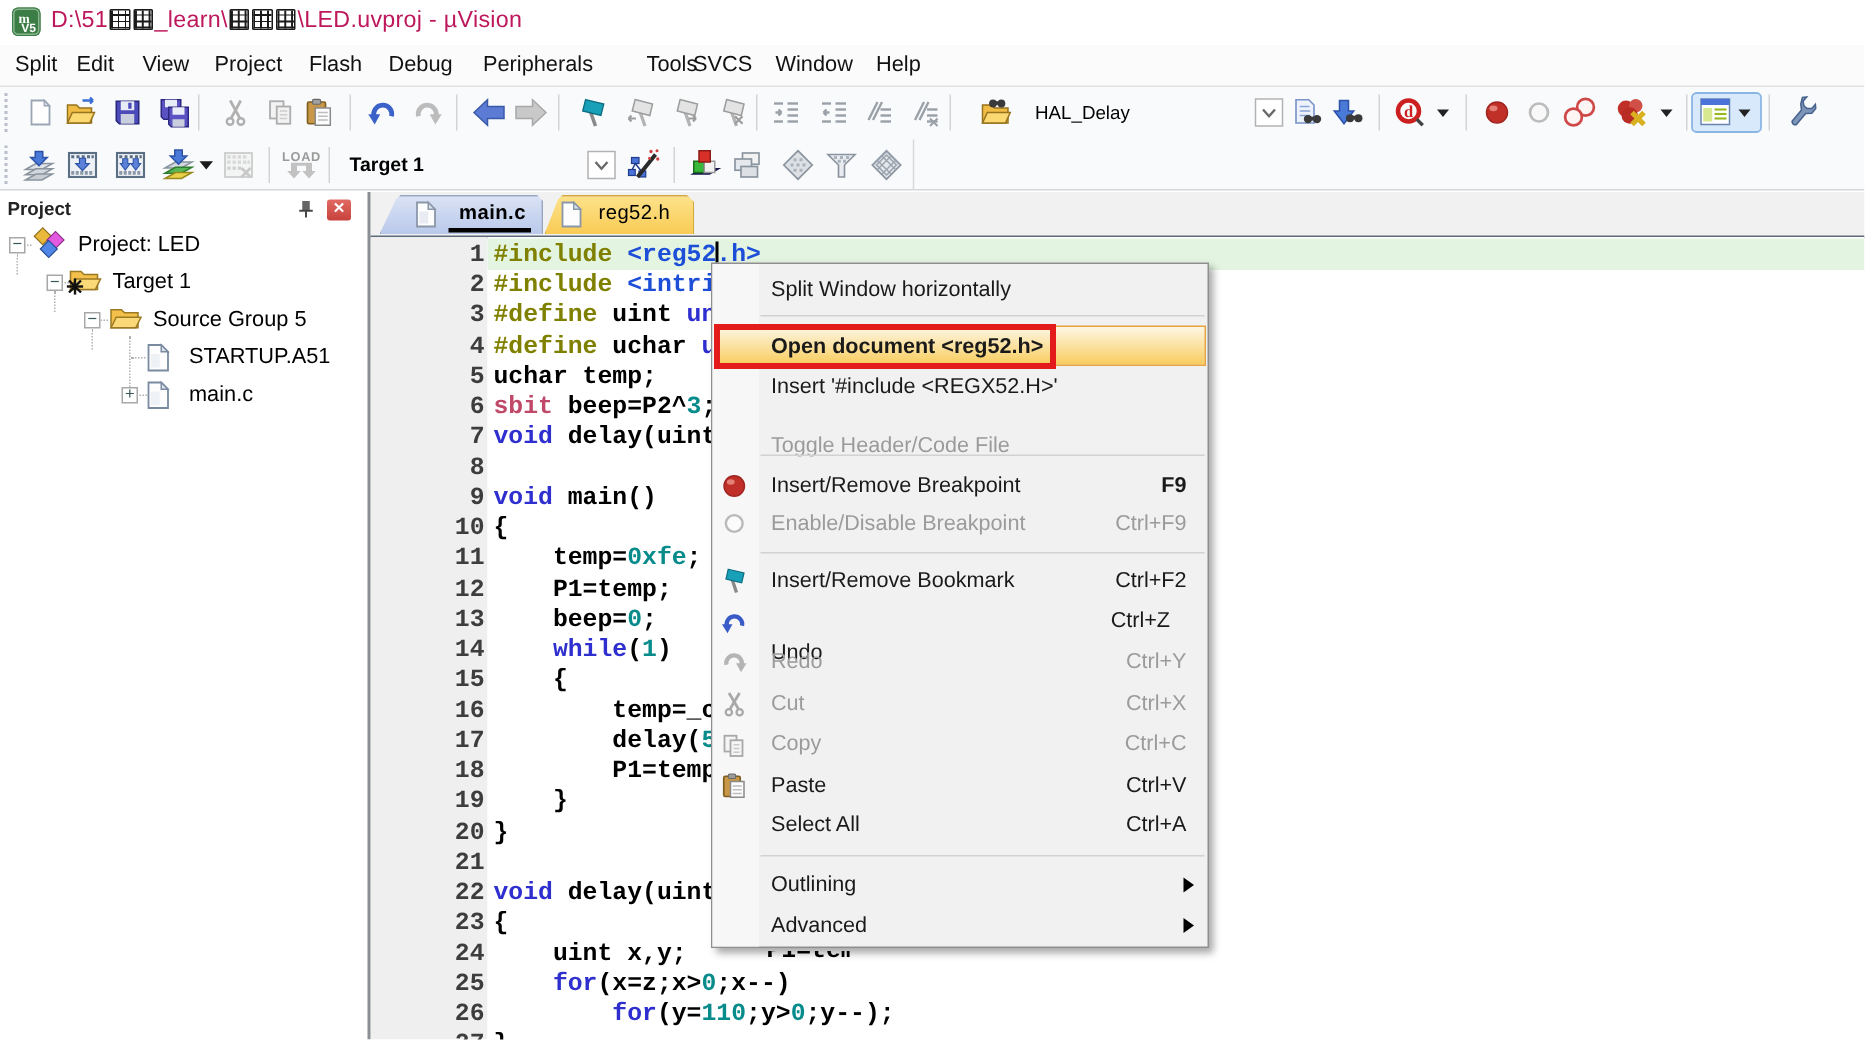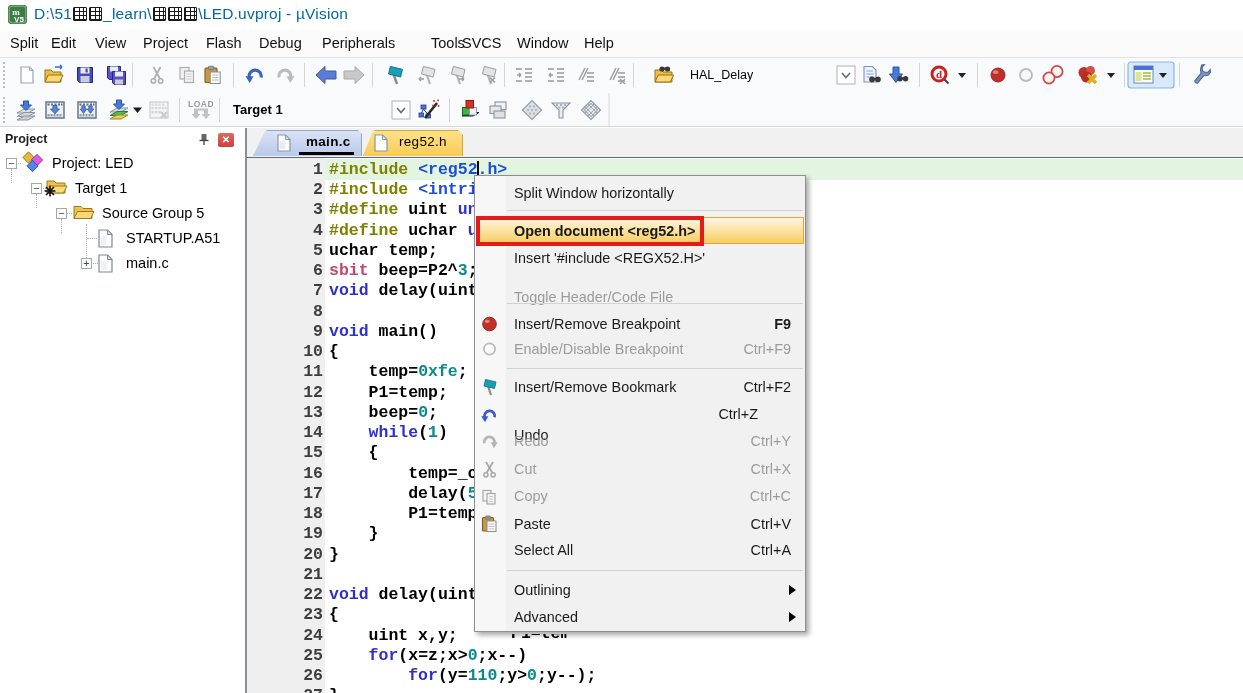--- a/index.html
+++ b/index.html
@@ -3,21 +3,21 @@
 <meta charset="utf-8">
 <style>
 * { margin:0; padding:0; box-sizing:border-box; }
 html,body { width:1243px; height:693px; overflow:hidden; background:#fff; }
 body { font-family:"Liberation Sans", sans-serif; position:relative; }
 .abs { position:absolute; }
 
 #titlebar { left:0; top:0; width:1243px; height:30px; background:#fff; }
 #appicon { left:8px; top:5px; width:19px; height:19px; border-radius:4px;
   background:linear-gradient(135deg,#4d9150,#2f6b36); color:#fff; }
-#title-text { left:34px; top:5px; font-size:15.5px; color:#0369a1; letter-spacing:0.2px; }
+#title-text { left:34px; top:5px; font-size:15.5px; color:#be185d; letter-spacing:0.2px; }
 .cjk { display:inline-block; width:13.5px; height:13.5px; margin:0 1px; vertical-align:-1.5px;
   background:
    repeating-linear-gradient(0deg,#1a1a1a 0 1px,transparent 1px 4.2px),
    repeating-linear-gradient(90deg,#1a1a1a 0 1px,transparent 1px 4.6px);
   border:1px solid #1a1a1a; border-radius:1px; }
 
 #menubar { left:0; top:30px; width:1243px; height:28px; background:#fbfbfb; border-bottom:1px solid #e2e2e2; }
 .mitem { position:absolute; top:35px; font-size:14.5px; color:#111; font-weight:400; }
 
 #tb1 { left:0; top:58px; width:1243px; height:34px; background:#f9fafb; }
@@ -638,21 +638,21 @@
 <div class="citem cgray" style="top:284px">Toggle Header/Code File</div>
 <div class="csep" style="top:303px"></div>
 <div class="citem" style="top:310.5px;font-weight:400">Insert/Remove Breakpoint</div>
 <div class="cshort" style="left:711px;top:310.5px;font-weight:700">F9</div>
 <div class="citem cgray" style="top:335.5px">Enable/Disable Breakpoint</div>
 <div class="cshort cgray" style="left:711px;top:335.5px">Ctrl+F9</div>
 <div class="csep" style="top:368px"></div>
 <div class="citem" style="top:374px">Insert/Remove Bookmark</div>
 <div class="cshort" style="left:711px;top:374px">Ctrl+F2</div>
 <div class="citem" style="top:422px">Undo</div>
-<div class="cshort" style="left:678px;top:401px">Ctrl+Z</div>
+<div class="cshort" style="left:700px;top:401px">Ctrl+Z</div>
 <div class="citem cgray" style="top:427.5px">Redo</div>
 <div class="cshort cgray" style="left:711px;top:427.5px">Ctrl+Y</div>
 <div class="citem cgray" style="top:455.5px">Cut</div>
 <div class="cshort cgray" style="left:711px;top:455.5px">Ctrl+X</div>
 <div class="citem cgray" style="top:483px">Copy</div>
 <div class="cshort cgray" style="left:711px;top:483px">Ctrl+C</div>
 <div class="citem" style="top:510.5px">Paste</div>
 <div class="cshort" style="left:711px;top:510.5px">Ctrl+V</div>
 <div class="citem" style="top:537px">Select All</div>
 <div class="cshort" style="left:711px;top:537px">Ctrl+A</div>

